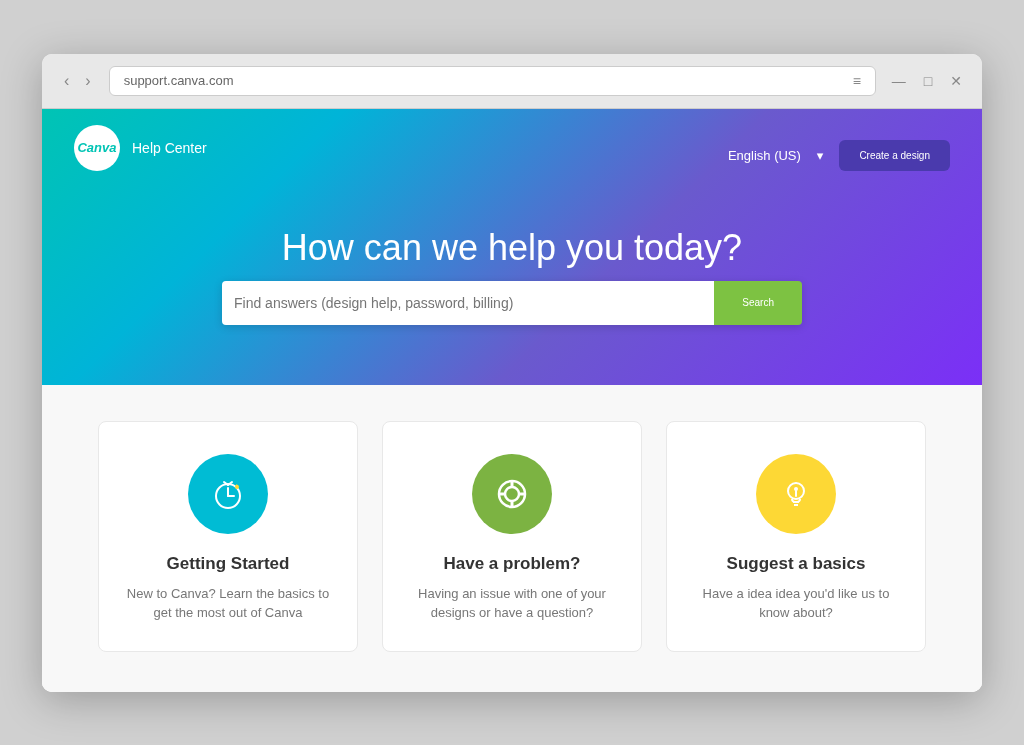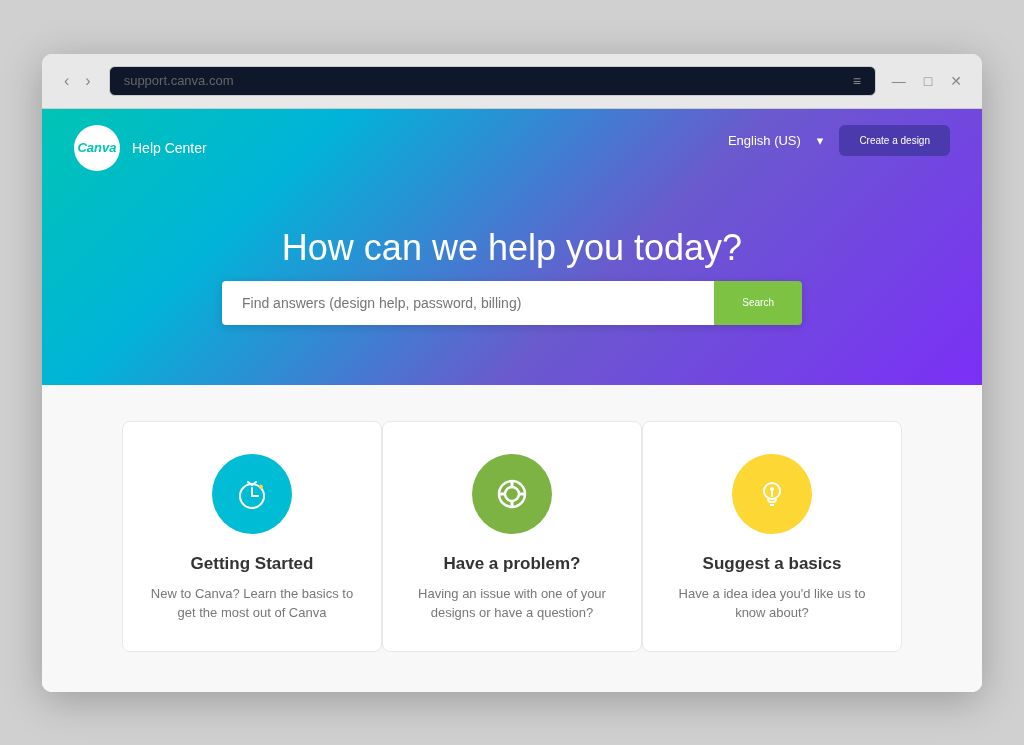--- a/index.html
+++ b/index.html
@@ -41,21 +41,21 @@
       border: none;
       cursor: pointer;
       color: #888;
       font-size: 16px;
       padding: 2px 6px;
       line-height: 1;
     }
 
     .address-bar {
       flex: 1;
-      background: #0f172a;
+      background: #ffffff;
       border: 1px solid #ccc;
       border-radius: 6px;
       padding: 6px 14px;
       display: flex;
       align-items: center;
       justify-content: space-between;
     }
 
     .address-text {
       color: #666;
@@ -89,21 +89,21 @@
     }
 
     
     .hero {
       background: linear-gradient(135deg, #00c4b4 0%, #00b4d8 25%, #6a5acd 60%, #7b2ff7 100%);
       padding: 0;
     }
 
     .site-header {
       display: flex;
-      align-items: flex-start;
+      align-items: flex-end;
       padding: 16px 32px;
       justify-content: space-between;
     }
 
     .logo-area {
       display: flex;
       align-items: center;
       gap: 12px;
     }
 
@@ -171,21 +171,21 @@
       max-width: 580px;
       margin: 0 auto;
       border-radius: 4px;
       overflow: hidden;
       box-shadow: 0 2px 8px rgba(0,0,0,0.15);
     }
 
     .search-input {
       flex: 1;
       border: none;
-      padding: 14px 20px;
+      padding: 14px 12px;
       font-size: 14px;
       color: #555;
       outline: none;
     }
 
     .search-btn {
       background: #7dc242;
       color: white;
       border: none;
       padding: 14px 28px;
@@ -193,20 +193,21 @@
       font-weight: 500;
       cursor: pointer;
       white-space: nowrap;
     }
 
     
     .cards-section {
       background: #f8f8f8;
       padding: 36px 40px 40px;
       display: flex;
+      gap: 24px;
       justify-content: center;
     }
 
     .card {
       background: white;
       border: 1px solid #e8e8e8;
       border-radius: 8px;
       padding: 32px 24px 28px;
       flex: 1;
       max-width: 260px;

